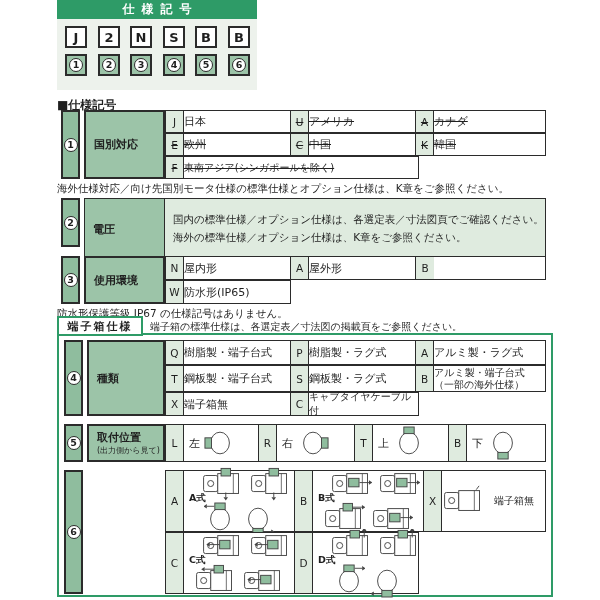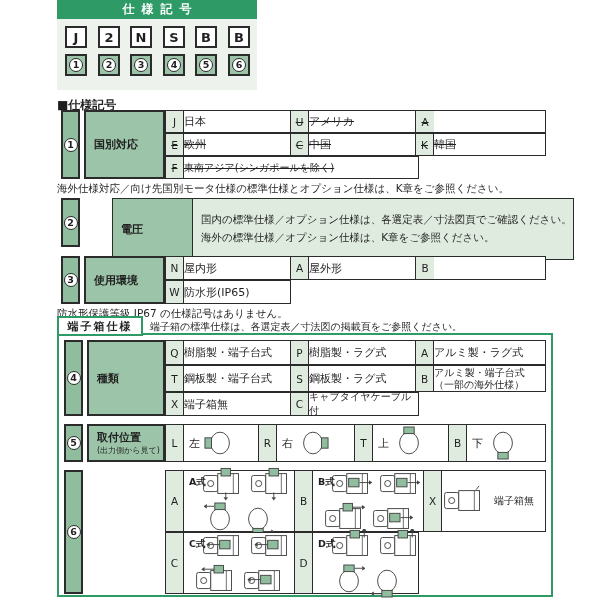--- a/index.html
+++ b/index.html
@@ -40,21 +40,21 @@
 
   
   .frame { position:absolute; left:57px; top:333px; width:496px; height:264px; border:2px solid #2e9b67; background:#fff; }
   .tb-label { position:absolute; left:57px; top:316px; width:86px; height:20px; background:#fff; border:2px solid #2e9b67;
               display:flex; align-items:center; justify-content:center; font-size:11px; font-weight:bold; letter-spacing:2px; z-index:5; }
   .tb-desc { position:absolute; left:150px; top:320px; font-size:10px; }
 
   
   .pos-name { padding-left:5px; gap:4px; }
   .dir-cell { flex-direction:column; align-items:stretch; justify-content:flex-start; padding:2px 3px; position:relative; }
-  .dir-label { font-size:9.5px; font-weight:bold; position:absolute; left:5px; top:5px; }
+  .dir-label { font-size:9.5px; font-weight:bold; position:absolute; left:5px; top:21px; }
   .diag-rows { display:flex; flex-direction:column; align-items:center; justify-content:center; height:100%; gap:1px; }
   .diag-row { display:flex; gap:6px; align-items:center; justify-content:center; }
   .diag svg { display:block; }
   .x-cell-inner { display:flex; align-items:center; justify-content:center; gap:10px; height:100%; }
   .sub { font-size:8px; font-weight:normal; }
 </style>
 </head>
 <body>
 
 <div id="page">
@@ -93,39 +93,40 @@
     <span class="circ">1</span>
     </div>
   <div class="label-box" style="left:84px; top:110px; width:81px; height:69px;">国別対応</div>
 
   <div class="strip" style="left:165px; top:110px; width:381px; height:23px;">
     <div class="cell code">J</div>
     <div class="cell name" style="flex:0 0 107px">日本</div>
     <div class="cell code struck">U</div>
     <div class="cell name struck" style="flex:0 0 107px">アメリカ</div>
     <div class="cell code struck">A</div>
+    <div class="cell name struck" style="flex:1">カナダ</div>
   </div>
   <div class="strip" style="left:165px; top:133px; width:381px; height:23px;">
     <div class="cell code struck">E</div>
     <div class="cell name struck" style="flex:0 0 107px">欧州</div>
     <div class="cell code struck">C</div>
     <div class="cell name struck" style="flex:0 0 107px">中国</div>
     <div class="cell code struck">K</div>
     <div class="cell name struck" style="flex:1">韓国</div>
   </div>
   <div class="strip" style="left:165px; top:156px; width:254px; height:23px;">
     <div class="cell code struck">F</div>
     <div class="cell name struck" style="flex:1; font-size:10px">東南アジア(シンガポールを除く)</div>
   </div>
   <div class="note" style="left:57px; top:182px;">海外仕様対応／向け先国別モータ仕様の標準仕様とオプション仕様は、K章をご参照ください。</div>
 
   <div class="idx-box" style="left:61px; top:198px; height:49px;">
     <span class="circ">2</span>
     </div>
-  <div class="strip" style="left:84px; top:198px; width:462px; height:62px;margin-left:28px;">
+  <div class="strip" style="left:84px; top:198px; width:462px; height:62px;">
     <div class="cell" style="flex:0 0 80px; background:#9cc4a8; font-weight:bold; padding-left:8px;">電圧</div>
     <div class="volt-content">
       <span>国内の標準仕様／オプション仕様は、各選定表／寸法図頁でご確認ください。</span>
       <span>海外の標準仕様／オプション仕様は、K章をご参照ください。</span>
     </div>
   </div>
 
   <div class="idx-box" style="left:61px; top:256px; height:48px;">
     <span class="circ">3</span>
     </div>

